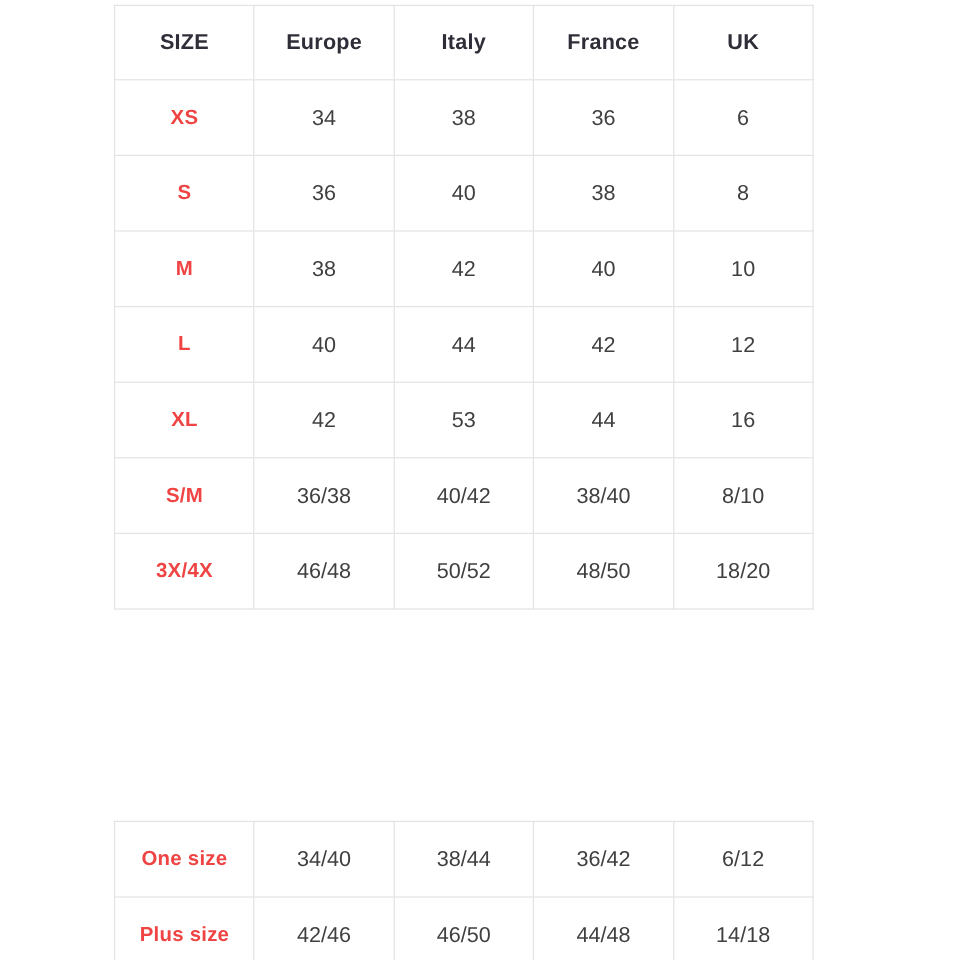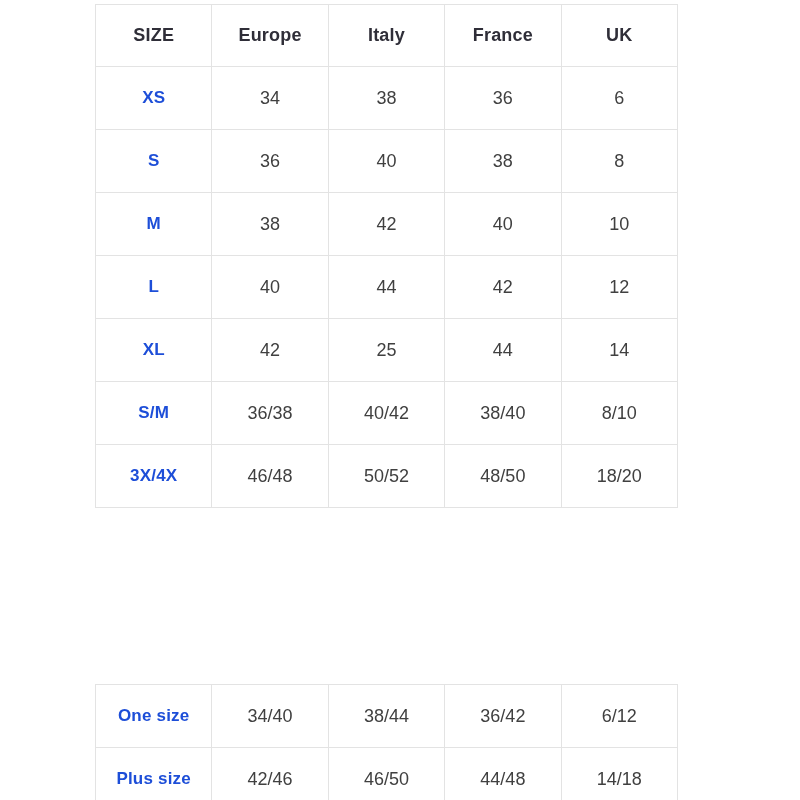--- a/index.html
+++ b/index.html
@@ -39,21 +39,21 @@
     height: 61px;
     font-weight: 700;
     font-size: 18px;
     color: #2f2e38;
     letter-spacing: 0.2px;
   }
   table.size-table tbody th {
     height: 62px;
     font-weight: 700;
     font-size: 17px;
-    color: #1d4ed8;
+    color: #ef4444;
     letter-spacing: 0.2px;
   }
   table.size-table tbody td {
     height: 62px;
     font-weight: 400;
     font-size: 18px;
     color: #404040;
   }
 </style>
 </head>
@@ -96,23 +96,23 @@
         <tr>
           <th>L</th>
           <td>40</td>
           <td>44</td>
           <td>42</td>
           <td>12</td>
         </tr>
         <tr>
           <th>XL</th>
           <td>42</td>
-          <td>25</td>
+          <td>53</td>
           <td>44</td>
-          <td>14</td>
+          <td>16</td>
         </tr>
         <tr>
           <th>S/M</th>
           <td>36/38</td>
           <td>40/42</td>
           <td>38/40</td>
           <td>8/10</td>
         </tr>
         <tr>
           <th>3X/4X</th>

